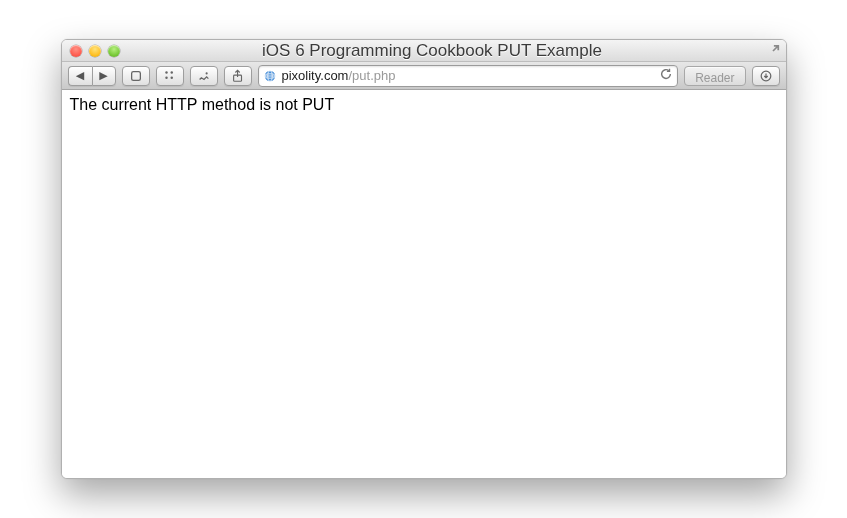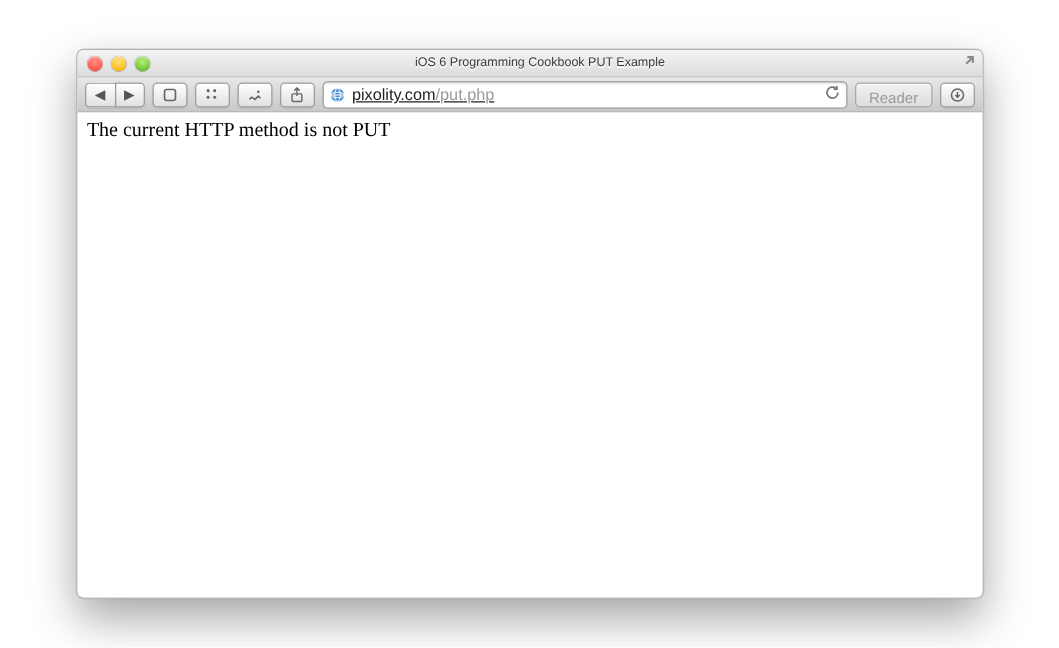--- a/index.html
+++ b/index.html
@@ -36,21 +36,21 @@
     .dot {
       width: 12px; height: 12px; border-radius: 50%;
       box-shadow: inset 0 1px 1px rgba(255,255,255,0.6), 0 0 0 0.5px rgba(0,0,0,0.3);
     }
     .dot.red    { background: radial-gradient(circle at 50% 35%, #ff9084, #ff5f52 60%, #e0443a); }
     .dot.yellow { background: radial-gradient(circle at 50% 35%, #ffe27a, #ffc126 60%, #e2a200); }
     .dot.green  { background: radial-gradient(circle at 50% 35%, #b6f07f, #7acb3a 60%, #57a61f); }
     .title {
       position: absolute; left: 17px; right: 0;
       text-align: center;
-      font-size: 10px;
+      font-size: 17px;
       color: #3b3b3b;
       text-shadow: 0 1px 0 #fff;
       pointer-events: none;
     }
     .fullscreen-icon {
       position: absolute; right: 6px; top: 4px;
       width: 14px; height: 14px;
     }
     .fullscreen-icon svg path { stroke: #8a8a8a; stroke-width: 2; fill: none; }
     .toolbar {
@@ -84,39 +84,38 @@
       border: 1px solid #9b9b9b;
       border-radius: 4px;
       background: #fff;
       display: flex;
       align-items: center;
       padding: 0 4px;
       gap: 5px;
       font-size: 13px;
       color: #222;
       box-shadow: inset 0 1px 2px rgba(0,0,0,0.12);
-      text-decoration: underline;
     }
     .globe-icon svg { width: 14px; height: 14px; display:block; }
     .urltext { flex: 1; white-space: nowrap; overflow: hidden; }
     .urltext .path { color: #9a9a9a; }
     .reload-icon { color: #777; }
     .reader-btn {
       height: 20px; padding: 0 10px;
       border: 1px solid #a8a8a8; border-radius: 4px;
       background: linear-gradient(to bottom, #f3f3f3, #dcdcdc);
       color: #9a9a9a; font-size: 12px;
       box-shadow: inset 0 1px 0 rgba(255,255,255,0.7);
       display:flex;align-items:flex-end;
     }
     .content {
       flex: 1;
       background: #fff;
       padding: 6px 8px;
-      font-family: Liberation Serif, serif;
+      font-family: Liberation Sans, sans-serif;
       font-size: 16px;
       color: #000;
     }
     .arrow { font-size: 11px; }
   </style>
 </head>
 <body>
 
 <div class="window">
 

